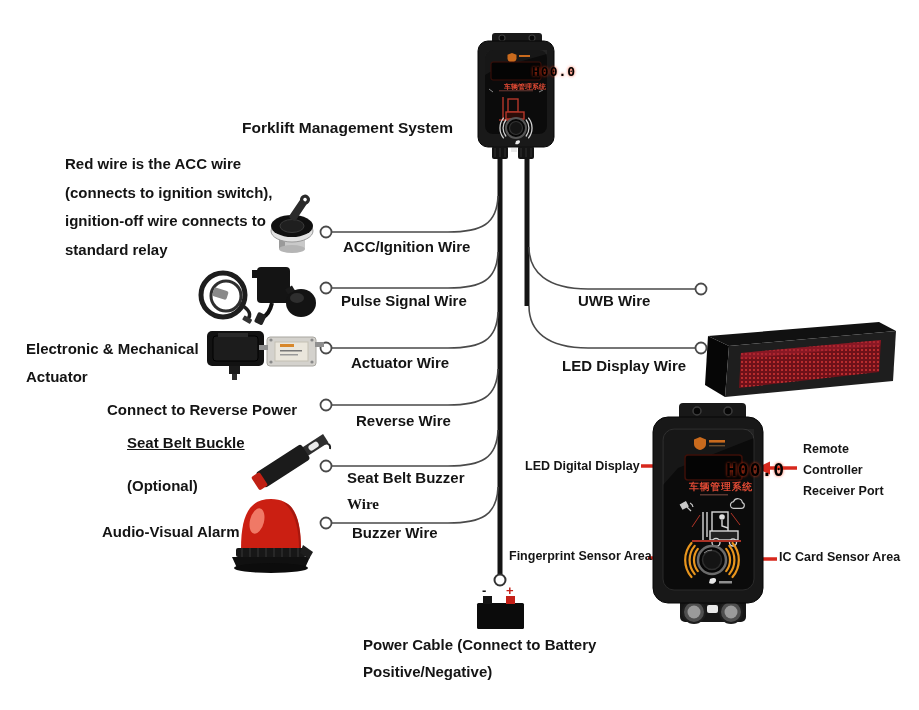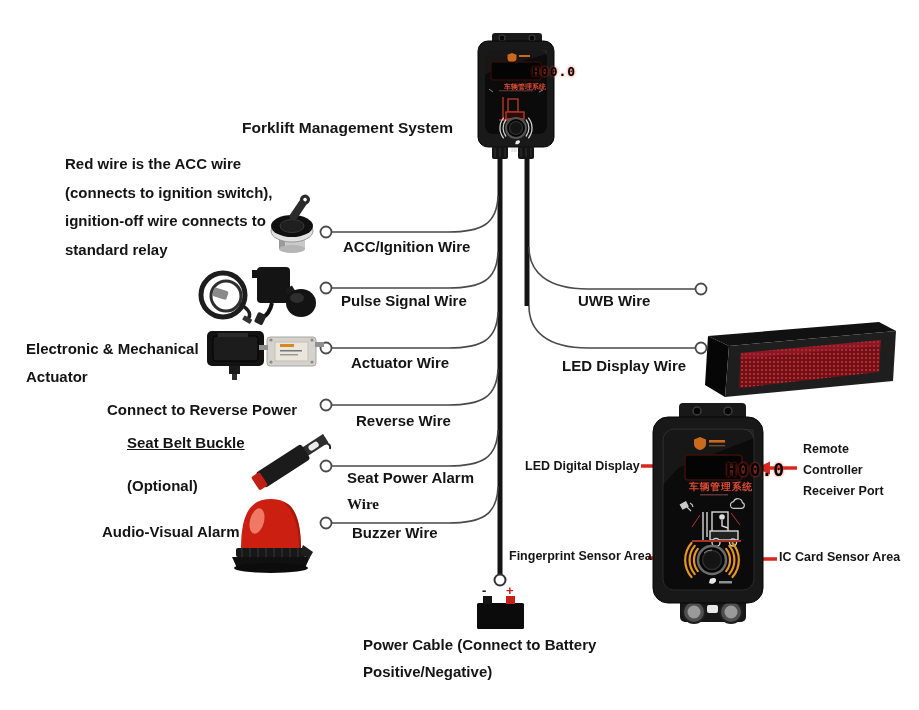--- a/index.html
+++ b/index.html
@@ -271,21 +271,21 @@
   <div class="lbl lbl15" style="left:26px;top:368px;">Actuator</div>
   <div class="lbl lbl15" style="left:107px;top:401px;">Connect to Reverse Power</div>
   <div class="lbl lbl15" style="left:127px;top:434px;text-decoration:underline;">Seat Belt Buckle</div>
   <div class="lbl lbl15" style="left:127px;top:477px;">(Optional)</div>
   <div class="lbl lbl15" style="left:102px;top:523px;">Audio-Visual Alarm</div>
 
   <div class="lbl lbl15" style="left:343px;top:238px;">ACC/Ignition Wire</div>
   <div class="lbl lbl15" style="left:341px;top:292px;">Pulse Signal Wire</div>
   <div class="lbl lbl15" style="left:351px;top:354px;">Actuator Wire</div>
   <div class="lbl lbl15" style="left:356px;top:412px;">Reverse Wire</div>
-  <div class="lbl lbl15" style="left:347px;top:469px;">Seat Power Alarm</div>
+  <div class="lbl lbl15" style="left:347px;top:469px;">Seat Belt Buzzer</div>
   <div class="lbl lbl15" style="left:347px;top:496px;font-family:Liberation Serif, serif;">Wire</div>
   <div class="lbl lbl15" style="left:352px;top:524px;">Buzzer Wire</div>
   <div class="lbl lbl15" style="left:578px;top:292px;">UWB Wire</div>
   <div class="lbl lbl15" style="left:562px;top:357px;">LED Display Wire</div>
 
   <div class="lbl lbl13" style="left:525px;top:459px;">LED Digital Display</div>
   <div class="lbl lbl13" style="left:803px;top:442px;">Remote</div>
   <div class="lbl lbl13" style="left:803px;top:463px;">Controller</div>
   <div class="lbl lbl13" style="left:803px;top:484px;">Receiver Port</div>
   <div class="lbl lbl13" style="left:509px;top:549px;">Fingerprint Sensor Area</div>

